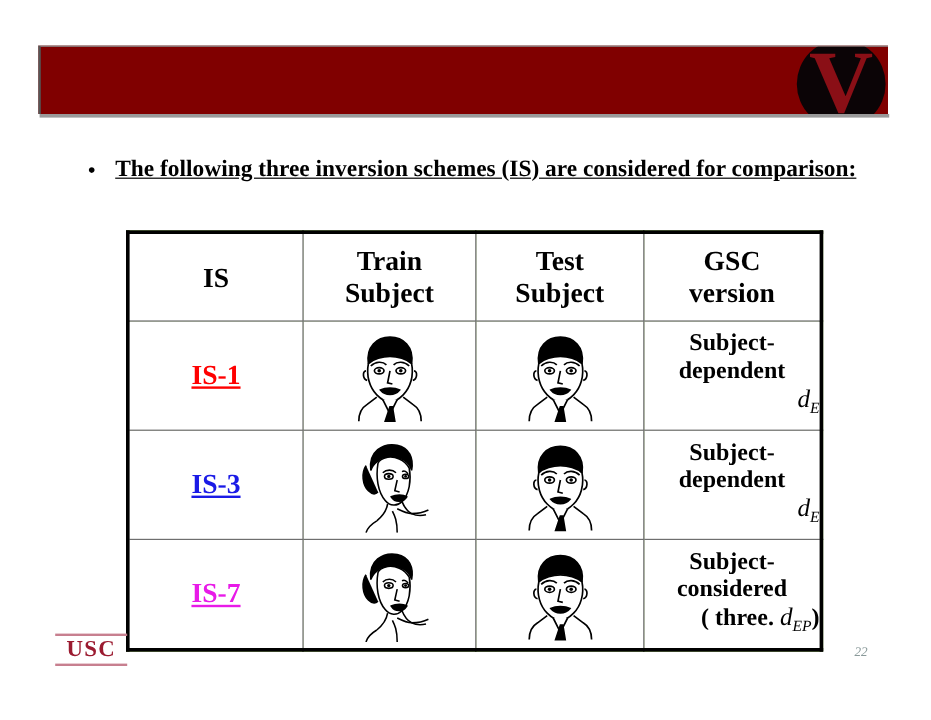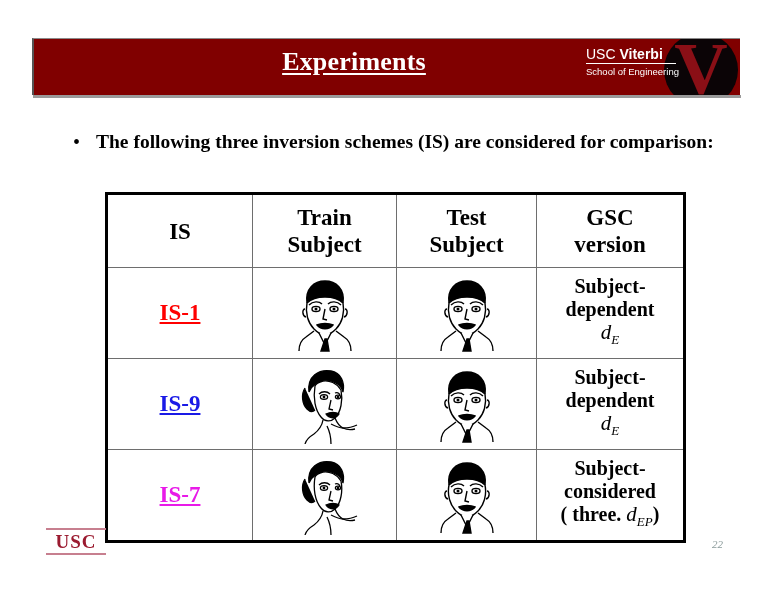--- a/index.html
+++ b/index.html
@@ -123,20 +123,21 @@
     text-align: left;
     padding-left: 3px;
     box-sizing: border-box;
   }
   .bullet-text {
     font-size: 19.5px;
     font-weight: bold;
     line-height: 28px;
     color: #000;
     font-family: "Liberation Serif", serif;
+    text-decoration: underline;
   }
 
   
   .exp-table {
     position: absolute;
     left: 105px;
     top: 192px;
     width: 578px;
     border-collapse: collapse;
     border: 3px solid #000;
@@ -188,21 +189,21 @@
     font-weight: normal;
     font-size: 21px;
   }
   .gsc-cell .sub {
     font-size: 13px;
     font-style: italic;
     font-weight: normal;
     vertical-align: sub;
   }
   .gsc-line { display: block; }
-  .gsc-approx { display: block; white-space: nowrap; }
+  .gsc-approx { display: block; white-space: nowrap; text-align: right; }
 
   .face-cell { height: 90px; }
   .face-wrap {
     display: flex;
     align-items: center;
     justify-content: center;
     height: 90px;
   }
   svg.face { display: block; }
 
@@ -239,31 +240,24 @@
     color: #8a9a9a;
     font-family: "Liberation Serif", serif;
     font-style: italic;
     font-size: 11px;
   }
 </style>
 </head>
 <body>
 
 <div class="header-band">
-  <div class="header-title">Experiments</div>
 
   <div class="viterbi-logo">
     <div class="viterbi-mark"></div>
     <div class="viterbi-v">V</div>
-    <div class="viterbi-text">
-      <div class="viterbi-line1">
-        <span class="usc-part">USC </span><span class="vit-part">Viterbi</span>
-      </div>
-      <div class="viterbi-line2">School of Engineering</div>
-    </div>
   </div>
 </div>
 <div class="header-shadow"></div>
 
 <div class="bullet-block">
   <div class="bullet-row">
     <div class="bullet-dot">•</div>
     <div class="bullet-text">The following three inversion schemes (IS) are considered for comparison:</div>
   </div>
 </div>
@@ -347,21 +341,21 @@
         </div>
       </td>
       <td class="gsc-cell">
         <span class="gsc-line">Subject-</span>
         <span class="gsc-line">dependent</span>
         <span class="gsc-approx"><span class="sym">d</span><span class="sub">E</span></span>
       </td>
     </tr>
 
     <tr>
-      <td class="is-cell is-2">IS-9</td>
+      <td class="is-cell is-2">IS-3</td>
       <td class="face-cell">
         <div class="face-wrap">
           <svg class="face" width="88" height="80" viewBox="0 0 88 80">
             <g fill="none" stroke="#000" stroke-width="1.3">
               <path d="M28 28 C26 12 38 5 50 7 C60 9 64 18 62 28 C60 20 52 16 44 17 C36 18 30 22 28 28 Z" fill="#000" stroke="#000"></path>
               <path d="M24 24 C20 30 21 40 26 45 C29 48 32 48 34 46" fill="#000" stroke="#000"></path>
               <path d="M34 22 C32 34 34 46 40 53 C44 58 50 58 54 54 C60 48 62 36 60 26 C56 19 48 16 42 17 C38 18 35 19 34 22 Z" fill="#fff"></path>
               <path d="M38 30 C41 27 46 27 49 30"></path>
               <ellipse cx="43" cy="33" rx="3.6" ry="2.3" fill="#fff"></ellipse>
               <circle cx="43" cy="33" r="1.4" fill="#000" stroke="none"></circle>

